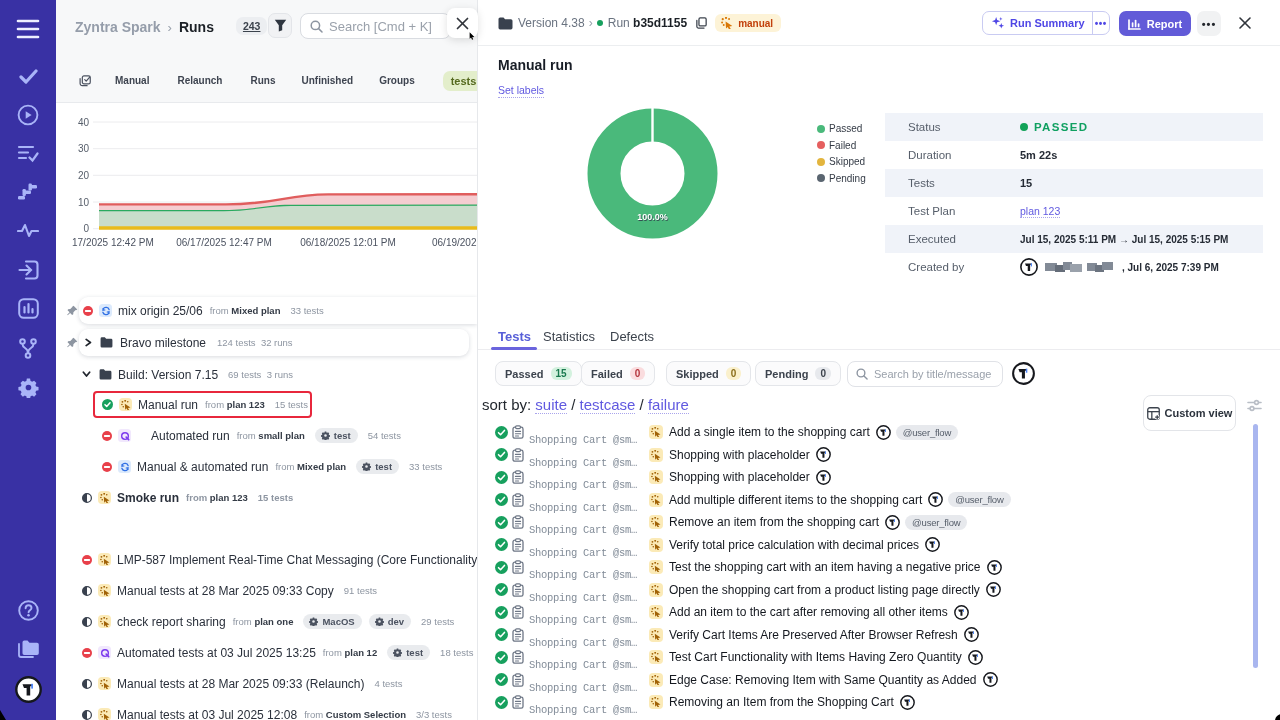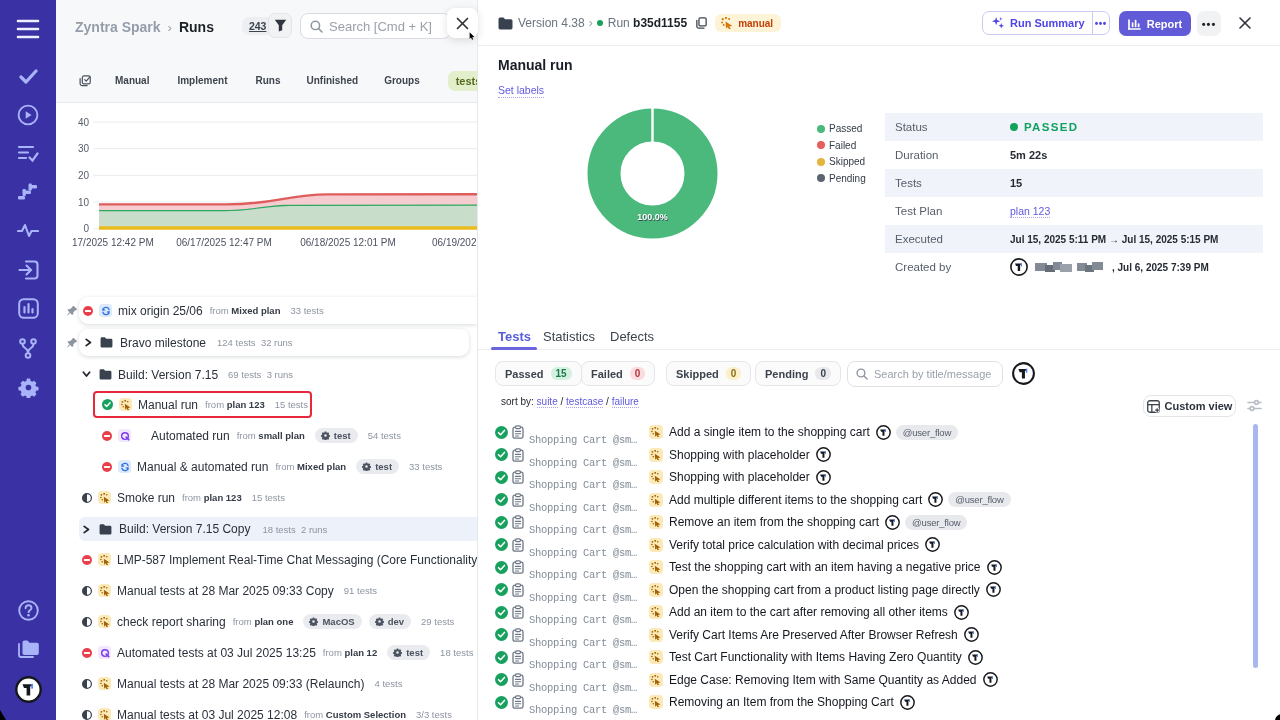--- a/index.html
+++ b/index.html
@@ -33,33 +33,33 @@
 .manualpill{display:inline-flex;align-items:center;gap:5px;background:#fdf3d7;border-radius:6px;padding:3px 8px 3px 6px;color:#c2410c;font-size:10px;font-weight:bold;}
 .btn-outline{position:absolute;display:flex;align-items:center;border:1px solid #c9cbf2;background:#fff;border-radius:7px;height:24px;color:#4f46e5;font-size:11px;font-weight:bold;white-space:nowrap;}
 .btn-primary{position:absolute;display:flex;align-items:center;justify-content:center;gap:6px;background:#625bd8;border-radius:7px;height:25px;color:#fff;font-size:11px;font-weight:bold;white-space:nowrap;}
 .btn-gray{position:absolute;display:flex;align-items:center;justify-content:center;background:#f1f2f3;border-radius:7px;height:25px;}
 h1{position:absolute;left:20px;top:57px;font-size:14px;color:#181d26;font-weight:bold;}
 #setlabels{position:absolute;left:20px;top:84px;color:#6059e0;font-size:10.5px;border-bottom:1px dotted #a9a4ec;padding-bottom:1px;}
 
 #dtable{position:absolute;left:407px;top:113px;width:378px;font-size:11px;}
 .drow{display:flex;height:28px;align-items:center;}
 .drow:nth-child(odd){background:#f0f3f9;}
-.dlabel{width:125px;padding-left:10px;color:#565e6a;font-size:11.5px;flex:none;}
+.dlabel{width:135px;padding-left:23px;color:#565e6a;font-size:11.5px;flex:none;}
 .dval{color:#252b35;font-weight:bold;display:flex;align-items:center;white-space:nowrap;}
 
 .lgnd{position:absolute;display:flex;align-items:center;gap:4px;font-size:10px;color:#343b46;}
 .ldot{width:8px;height:8px;border-radius:50%;}
 
 .chip{position:absolute;top:361px;height:25px;border:1px solid #e4e6ea;background:#fbfbfc;border-radius:8px;display:flex;align-items:center;gap:7px;font-size:11px;color:#3c434d;font-weight:bold;padding:0 9px;white-space:nowrap;}
 .cbadge{border-radius:6px;font-size:10px;padding:1px 5px;font-weight:bold;}
 #rp-search{position:absolute;left:369px;top:361px;width:156px;height:26px;border:1px solid #e0e2e7;border-radius:8px;display:flex;align-items:center;gap:6px;padding-left:8px;color:#9aa1ab;font-size:11px;background:#fff;white-space:nowrap;overflow:hidden;}
 
-#sortrow{position:absolute;left:23px;top:396px;white-space:nowrap;font-size:10px;color:#23282f;}
+#sortrow{position:absolute;left:4px;top:396px;white-space:nowrap;font-size:15px;color:#23282f;}
 #sortrow a{color:#6059e0;font-weight:normal;border-bottom:1px dotted #a9a4ec;}
-#customview{position:absolute;left:665px;top:395px;width:93px;height:22px;background:#fff;border:1px solid #e3e5e9;border-radius:8px;display:flex;align-items:center;justify-content:center;gap:5px;font-size:11px;color:#2c333d;font-weight:bold;white-space:nowrap;}
+#customview{position:absolute;left:665px;top:395px;width:93px;height:36px;background:#fff;border:1px solid #e3e5e9;border-radius:8px;display:flex;align-items:center;justify-content:center;gap:5px;font-size:11px;color:#2c333d;font-weight:bold;white-space:nowrap;}
 
 #testlist{position:absolute;left:0px;top:421px;width:790px;}
 .trw{position:absolute;left:17px;height:22px;display:flex;align-items:center;white-space:nowrap;}
 .tmono{font-family:"Liberation Mono",monospace;font-size:10.5px;color:#828c98;margin-left:5px;letter-spacing:-0.3px;white-space:nowrap;margin-top:16px;}
 .ttitle{font-size:12px;color:#14181f;margin-left:6px;}
 .uflow{background:#e7e9ed;border-radius:9px;font-size:9.5px;color:#555d69;padding:2px 7px;margin-left:5px;letter-spacing:-0.2px;}
 #rscroll{position:absolute;left:775px;top:424px;width:5px;height:244px;background:#a9b6ef;border-radius:3px;}
 .mic{width:15px;height:15px;background:#fbeab7;border-radius:4px;display:inline-flex;align-items:center;justify-content:center;flex:none;}
 .mic svg{display:block;}
 </style>
@@ -164,41 +164,41 @@
 <div class="sbi" style="top:676px;">
 <svg width="27" height="27" viewBox="0 0 27 27">
           <circle cx="13.5" cy="13.5" r="12.2" fill="#fff" stroke="#16181d" stroke-width="2.4"></circle>
           <path d="M7.5 8.2 L17.2 8.2 L17.2 10.2 L15.2 10.2 L15.2 19.5 L11.6 19.5 L11.6 12 L9 12 Z" fill="#16181d"></path>
           <rect x="16.2" y="7.8" width="1.8" height="4.8" fill="#4f86f7"></rect>
         </svg>
 </div>
 </aside>
 <section id="leftpanel">
 <div id="lp-top">
-<div style="position:absolute;left:19px;top:18px;white-space:nowrap;"><span class="crumbgray">Zyntra Spark</span><span style="color:#9aa2ad;font-size:13px;margin:0 7px;">›</span><span class="crumbdark">Runs</span><span class="badge243" style="margin-left:28px;position:relative;top:-2px;text-decoration:underline;">243</span></div>
+<div style="position:absolute;left:19px;top:18px;white-space:nowrap;"><span class="crumbgray">Zyntra Spark</span><span style="color:#9aa2ad;font-size:13px;margin:0 7px;">›</span><span class="crumbdark">Runs</span><span class="badge243" style="margin-left:22px;position:relative;top:-2px;text-decoration:underline;">243</span></div>
 <div id="funnelbtn">
           <svg width="13" height="13" viewBox="0 0 13 13">
             <path d="M0.8 0.8 H12.2 L8.2 6.2 V11.2 L4.8 12.6 V6.2 Z" fill="#2f3640"></path>
           </svg>
         </div>
 <div id="lp-search">
           <svg width="13" height="13" viewBox="0 0 13 13">
             <circle cx="5.4" cy="5.4" r="4.2" stroke="#8d95a1" stroke-width="1.5" fill="none"></circle>
             <line x1="8.6" y1="8.6" x2="12" y2="12" stroke="#8d95a1" stroke-width="1.5" stroke-linecap="round"></line>
           </svg>
           <span>Search [Cmd + K]</span>
         </div>
 <div id="lp-tabs">
 <svg style="margin-left:23px;flex:none;" width="12" height="12" viewBox="0 0 13 13">
             <path d="M1.2 3.8 v5.4 a2.4 2.4 0 0 0 2.4 2.4 h5.2" stroke="#4b5260" stroke-width="1.3" fill="none" stroke-linecap="round"></path>
             <rect x="3.6" y="1" width="8.6" height="8.6" rx="1.8" stroke="#4b5260" stroke-width="1.3" fill="none"></rect>
             <path d="M6.2 5 L7.8 6.6 L11.6 2.2" stroke="#4b5260" stroke-width="1.3" fill="none" stroke-linecap="round" stroke-linejoin="round"></path>
           </svg>
 <span style="margin-left:24px;">Manual</span>
-<span style="margin-left:28px;">Implement</span>
+<span style="margin-left:28px;">Relaunch</span>
 <span style="margin-left:28px;">Runs</span>
 <span style="margin-left:26px;">Unfinished</span>
 <span style="margin-left:26px;">Groups</span>
 <span style="margin-left:28px;background:#e3eecb;color:#55691f;border-radius:7px;padding:4px 8px;font-size:11px;">tests</span>
 </div>
 </div>
 
 <svg id="chart" style="position:absolute;left:0;top:104px;" width="421" height="150" viewBox="0 0 421 150">
 <g stroke="#ececee" stroke-width="1">
 <line x1="37" y1="18" x2="421" y2="18"></line>
@@ -327,50 +327,40 @@
               </g>
             </svg>
           </span>
           <span class="tname" style="margin-left:6px;">Manual &amp; automated run</span>
           <span class="tfrom">from <b>Mixed plan</b></span>
           <span class="gpill"><svg width="9" height="9" viewBox="0 0 24 24">
               <path fill="#4b5260" d="M12 8.5A3.5 3.5 0 1 0 12 15.5 3.5 3.5 0 1 0 12 8.5zM10 1h4l.6 3 1.9.9L19 3.6 21.9 6.5 20.6 9l.9 1.9 3 .6v4l-3 .6-.9 1.9 1.3 2.5-2.9 2.9-2.5-1.3-1.9.9-.6 3h-4l-.6-3-1.9-.9-2.5 1.3-2.9-2.9 1.3-2.5-.9-1.9-3-.6v-4l3-.6.9-1.9L2.1 6.5 5 3.6l2.5 1.3 1.9-.9z"></path>
             </svg>test</span>
           <span class="tmeta">33 tests</span>
         </div>
-<div class="trow" style="top:194px;">
+<div class="trow" style="top:194px;font-weight:bold;">
           <svg style="margin-left:26px;flex:none;" width="10" height="10" viewBox="0 0 13 13">
             <circle cx="6.5" cy="6.5" r="5.7" stroke="#39414e" stroke-width="1.6" fill="#fff"></circle>
             <path d="M6.5 0.8 A5.7 5.7 0 0 0 6.5 12.2 Z" fill="#39414e"></path>
           </svg>
           <span class="mic" style="margin-left:6px;width:13px;height:13px;">
             <svg width="10" height="10" viewBox="0 0 11 11">
               <g fill="#a16207">
                 <path d="M4.2 4.2 L10.4 8.2 L7.6 8.7 L9 10.9 L7.4 11.5 L6.2 9.2 L4.6 10.6 Z"></path>
                 <circle cx="1.6" cy="2" r="1"></circle>
                 <circle cx="4.6" cy="0.9" r="1"></circle>
                 <circle cx="7.4" cy="1.9" r="0.9"></circle>
                 <circle cx="1" cy="5" r="0.9"></circle>
                 <circle cx="2.5" cy="7.4" r="0.9"></circle>
               </g>
             </svg>
           </span>
           <span class="tname" style="margin-left:6px;">Smoke run</span>
           <span class="tfrom">from <b>plan 123</b></span>
           <span class="tmeta">15 tests</span>
-        </div>
-<div class="trow" style="top:229px;left:23px;width:398px;background:#edf1fa;border-radius:6px 0 0 6px;height:24px;">
-          <svg style="margin-left:4px;flex:none;" width="7" height="9" viewBox="0 0 9 11">
-            <path d="M1.5 1.5 L7 5.5 L1.5 9.5" stroke="#20252d" stroke-width="2.2" fill="none" stroke-linecap="round" stroke-linejoin="round"></path>
-          </svg>
-          <svg style="margin-left:9px;flex:none;" width="13" height="11" viewBox="0 0 15 13">
-            <path d="M0.5 2 a1.6 1.6 0 0 1 1.6-1.6 h3.4 l1.6 1.8 h5.8 a1.6 1.6 0 0 1 1.6 1.6 v7 a1.6 1.6 0 0 1 -1.6 1.6 h-10.8 a1.6 1.6 0 0 1 -1.6-1.6 z" fill="#39414e"></path>
-          </svg>
-          <span class="tname" style="margin-left:7px;">Build: Version 7.15 Copy</span>
-          <span class="tmeta" style="margin-left:12px;">18 tests&nbsp;&nbsp;2 runs</span>
         </div>
 <div class="trow" style="top:256px;">
           <svg style="margin-left:26px;flex:none;" width="10" height="10" viewBox="0 0 14 14">
             <circle cx="7" cy="7" r="7" fill="#e8404a"></circle>
             <rect x="2.6" y="5.7" width="8.8" height="2.6" rx="1.3" fill="#fff"></rect>
           </svg>
           <span class="mic" style="margin-left:6px;width:13px;height:13px;">
             <svg width="10" height="10" viewBox="0 0 11 11">
               <g fill="#a16207">
                 <path d="M4.2 4.2 L10.4 8.2 L7.6 8.7 L9 10.9 L7.4 11.5 L6.2 9.2 L4.6 10.6 Z"></path>

